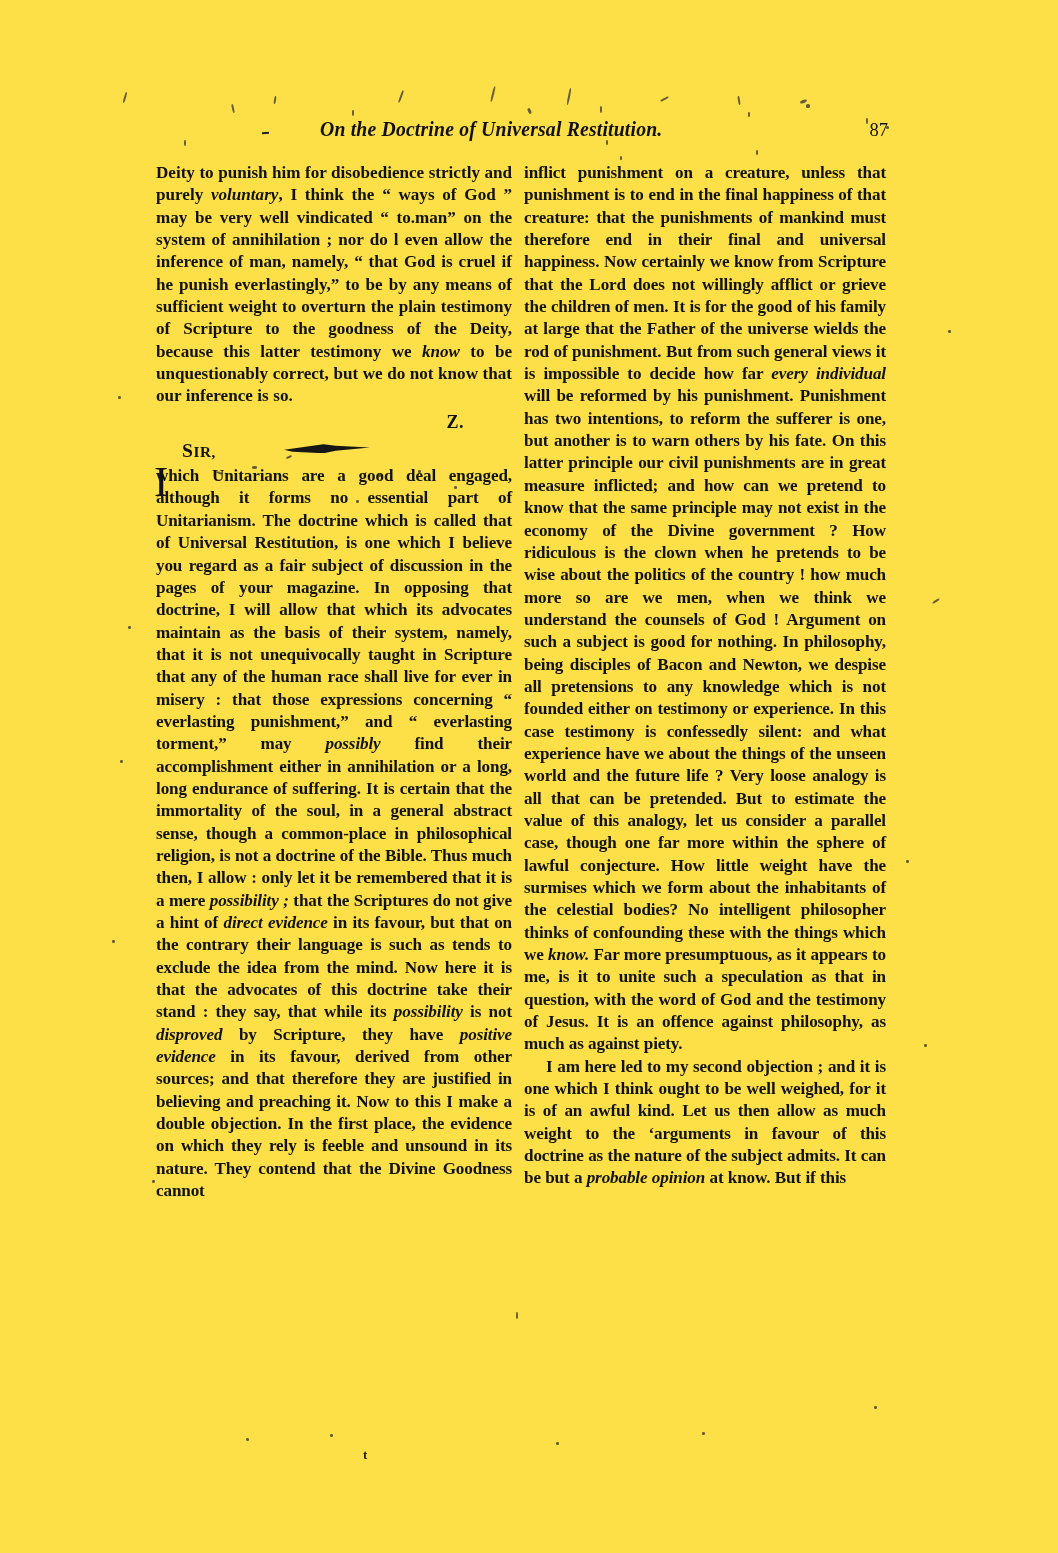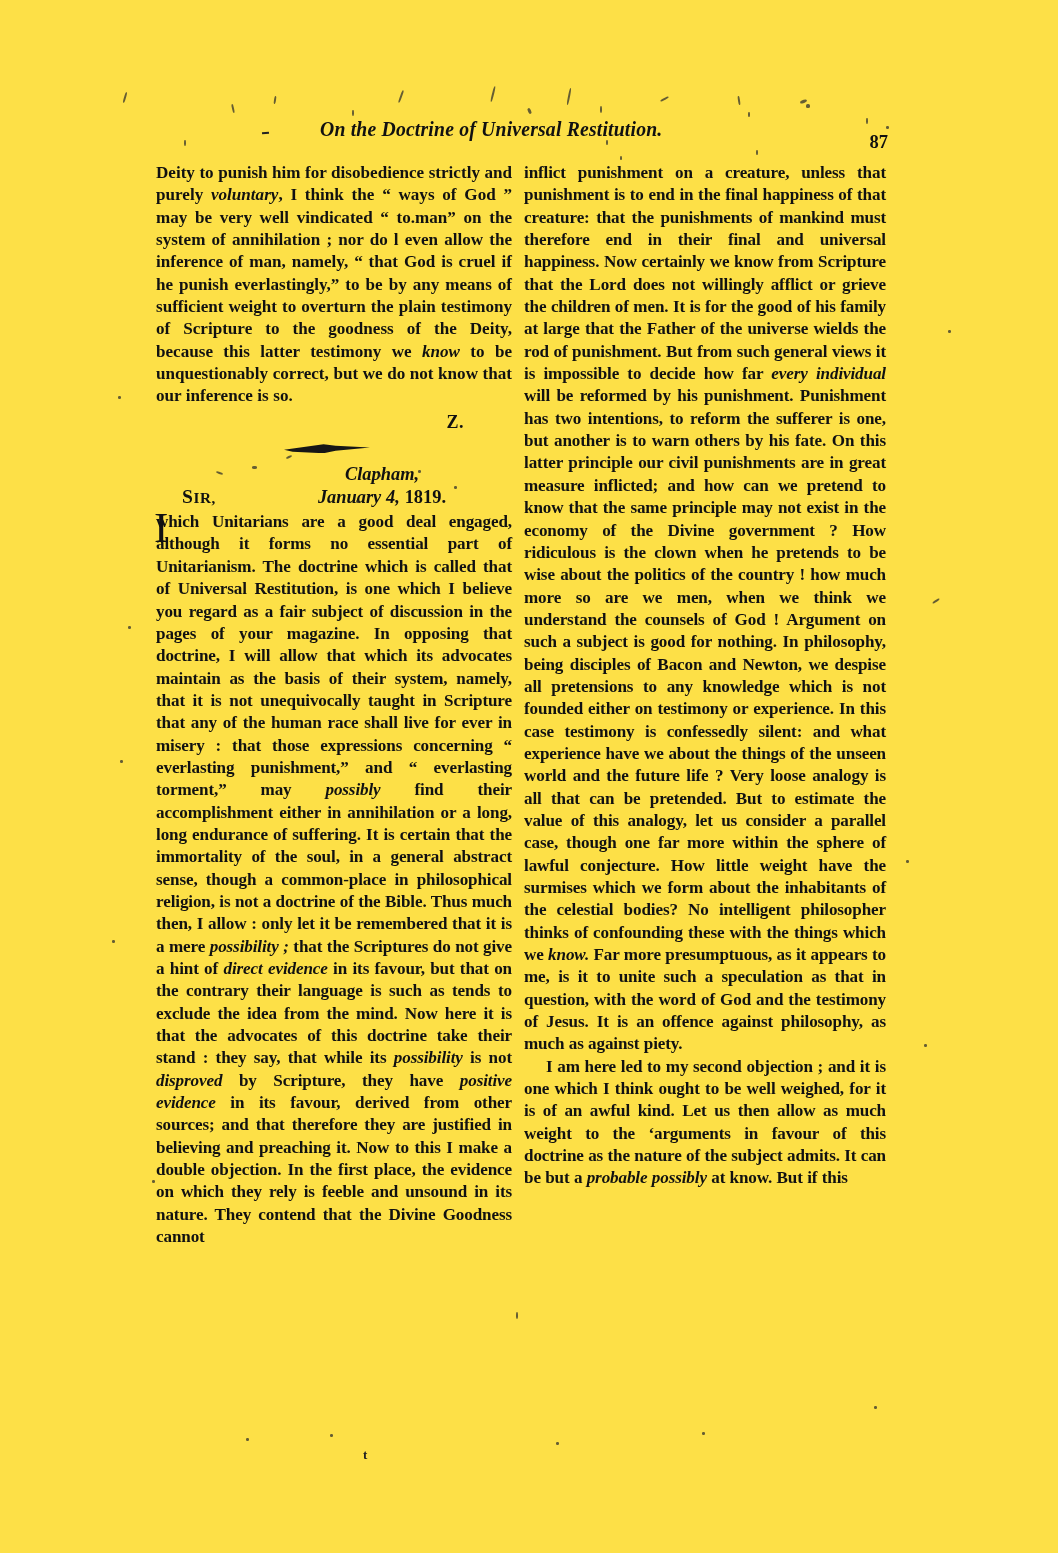--- a/index.html
+++ b/index.html
@@ -49,22 +49,22 @@
     font-weight: bold;
     font-size: 20.5px;
     letter-spacing: .2px;
     white-space: nowrap;
     transform: scaleX(.96);
     transform-origin: left center;
   }
   .runhead-folio {
     position: absolute;
     right: 22px;
-    top: 14px;
-    font-weight: bold;
+    top: 2px;
+    font-weight: normal;
     font-size: 18.5px;
   }
   .runhead-tick {
     position: absolute;
     left: 112px;
     top: 14px;
     width: 7px;
     height: 2px;
     background: #222;
     transform: rotate(-6deg);
@@ -198,41 +198,37 @@
   <div class="col col-left">
 
     <p><span>Deity to punish him for disobedience strictly and purely </span><em>voluntary</em><span>, I think the “ ways of God ” may be very well vindicated “ to.man” on the system of annihilation ; nor do l even allow the inference of man, namely, “ that God is cruel if he punish everlastingly,” to be by any means of sufficient weight to overturn the plain testimony of Scripture to the goodness of the Deity, because this latter testimony we </span><em>know</em><span> to be unquestionably correct, but we do not know that our inference is so.</span></p>
 
     <div class="sig">Z.</div>
 
     <div class="ornament-wrap">
       <span class="ornament"></span>
     </div>
 
-    <div class="dateline">
-      <span class="place">Clapham,</span>
-      <span class="date"><span>January 4,</span><span class="yr"> 1819.</span></span>
-    </div>
 
     <div class="salute-row">
       <span class="salutation"><span class="big">S</span><span>IR,</span></span>
     </div>
 
     <div class="opening">
       <span class="dropcap">I</span>
     </div>
 
     <p class="tight"><span>which Unitarians are a good deal engaged, although it forms no essential part of Unitarianism. The doctrine which is called that of Universal Restitution, is one which I believe you regard as a fair subject of discussion in the pages of your magazine. In opposing that doctrine, I will allow that which its advocates maintain as the basis of their system, namely, that it is not unequivocally taught in Scripture that any of the human race shall live for ever in misery : that those expressions concerning “ everlasting punishment,” and “ everlasting torment,” may </span><em>possibly</em><span> find their accomplishment either in annihilation or a long, long endurance of suffering. It is certain that the immortality of the soul, in a general abstract sense, though a common-place in philosophical religion, is not a doctrine of the Bible. Thus much then, I allow : only let it be remembered that it is a mere </span><em>possibility ;</em><span> that the Scriptures do not give a hint of </span><em>direct evidence</em><span> in its favour, but that on the contrary their language is such as tends to exclude the idea from the mind. Now here it is that the advocates of this doctrine take their stand : they say, that while its </span><em>possibility</em><span> is not </span><em>disproved</em><span> by Scripture, they have </span><em>positive evidence</em><span> in its favour, derived from other sources; and that therefore they are justified in believing and preaching it. Now to this I make a double objection. In the first place, the evidence on which they rely is feeble and unsound in its nature. They contend that the Divine Goodness cannot</span></p>
   </div>
 
   <div class="col col-right">
 
     <p class="tight"><span>inflict punishment on a creature, unless that punishment is to end in the final happiness of that creature: that the punishments of mankind must therefore end in their final and universal happiness. Now certainly we know from Scripture that the Lord does not willingly afflict or grieve the children of men. It is for the good of his family at large that the Father of the universe wields the rod of punishment. But from such general views it is impossible to decide how far </span><em>every individual</em><span> will be reformed by his punishment. Punishment has two intentions, to reform the sufferer is one, but another is to warn others by his fate. On this latter principle our civil punishments are in great measure inflicted; and how can we pretend to know that the same principle may not exist in the economy of the Divine government ? How ridiculous is the clown when he pretends to be wise about the politics of the country ! how much more so are we men, when we think we understand the counsels of God ! Argument on such a subject is good for nothing. In philosophy, being disciples of Bacon and Newton, we despise all pretensions to any knowledge which is not founded either on testimony or experience. In this case testimony is confessedly silent: and what experience have we about the things of the unseen world and the future life ? Very loose analogy is all that can be pretended. But to estimate the value of this analogy, let us consider a parallel case, though one far more within the sphere of lawful conjecture. How little weight have the surmises which we form about the inhabitants of the celestial bodies? No intelligent philosopher thinks of confounding these with the things which we </span><em>know.</em><span> Far more presumptuous, as it appears to me, is it to unite such a speculation as that in question, with the word of God and the testimony of Jesus. It is an offence against philosophy, as much as against piety.</span></p>
 
-    <p class="tight" style="text-indent:22px;"><span>I am here led to my second objection ; and it is one which I think ought to be well weighed, for it is of an awful kind. Let us then allow as much weight to the ‘arguments in favour of this doctrine as the nature of the subject admits. It can be but a </span><em>probable possibly</em><span> at know. But if this</span></p>
+    <p class="tight" style="text-indent:22px;"><span>I am here led to my second objection ; and it is one which I think ought to be well weighed, for it is of an awful kind. Let us then allow as much weight to the ‘arguments in favour of this doctrine as the nature of the subject admits. It can be but a </span><em>probable opinion</em><span> at know. But if this</span></p>
   </div>
 
   <div class="sigmark">t</div>
 
   <div class="speckles">
     <span style="left:124px;  top:92px;  width:2px; height:11px; transform:rotate(16deg);"></span>
     <span style="left:232px;  top:104px; width:2px; height:9px;  transform:rotate(-12deg);"></span>
     <span style="left:274px;  top:96px;  width:2px; height:8px;  transform:rotate(9deg);"></span>
     <span style="left:352px;  top:110px; width:2px; height:6px;"></span>
     <span style="left:400px;  top:90px;  width:2px; height:13px; transform:rotate(20deg);"></span>

